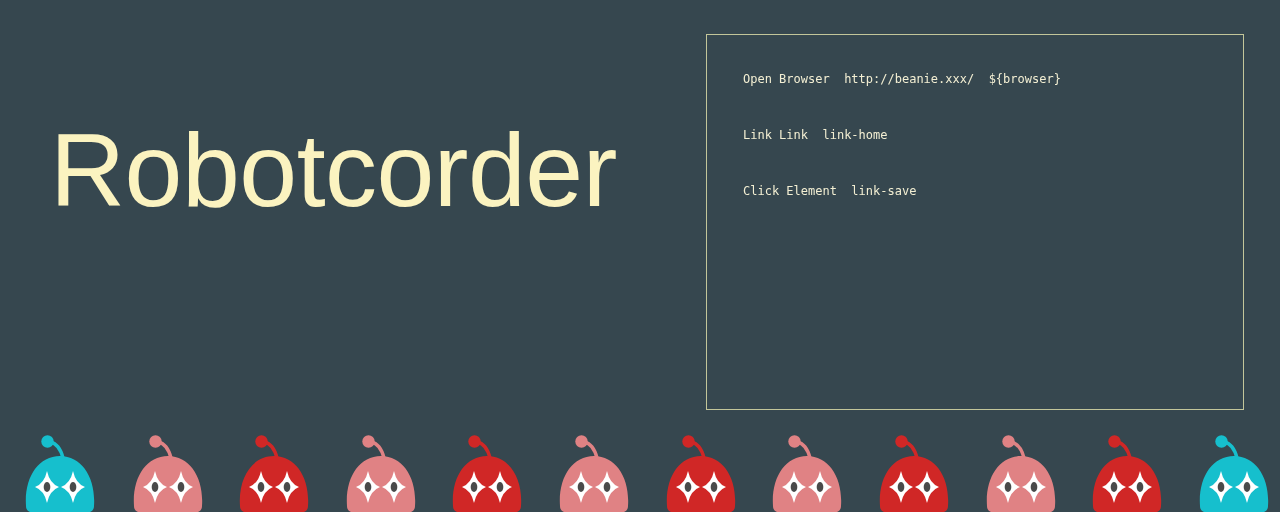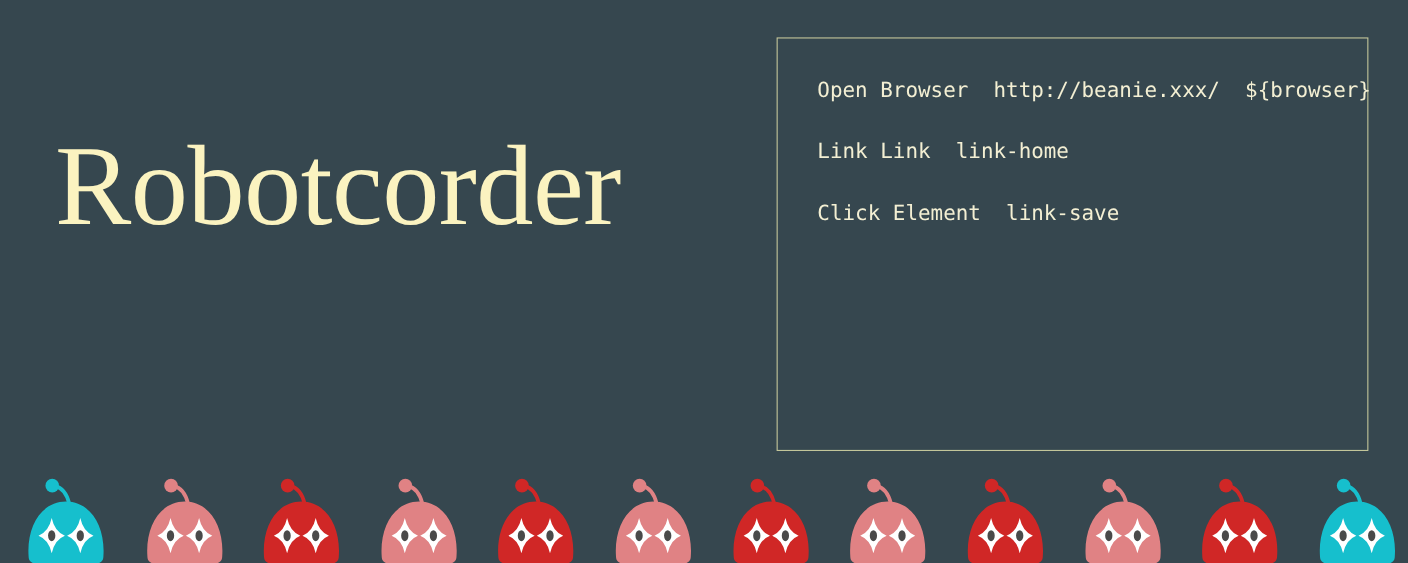--- a/index.html
+++ b/index.html
@@ -20,21 +20,21 @@
     height: 512px;
     background: #36474f;
     overflow: hidden;
   }
 
   
   #brand-title {
     position: absolute;
     left: 50px;
     top: 118px;
-    font-family: Liberation Serif, serif;
+    font-family: Liberation Sans, sans-serif;
     font-weight: 300;
     font-size: 104px;
     line-height: 1;
     letter-spacing: -0.5px;
     color: #fbf3c0;
     white-space: nowrap;
     user-select: none;
   }
 
   
@@ -45,21 +45,21 @@
     width: 538px;
     height: 376px;
     box-sizing: border-box;
     border: 1px solid #c3c69a;
     background: transparent;
     padding: 38px 0 0 36px;
   }
 
   .code-line {
     font-family: "DejaVu Sans Mono", monospace;
-    font-size: 19px;
+    font-size: 12px;
     line-height: 1;
     color: #f3efd3;
     white-space: pre;
     margin: 0 0 39px 0;
     height: 17px;
   }
   .code-line:last-child { margin-bottom: 16px; }
 
   
   #robot-strip {

